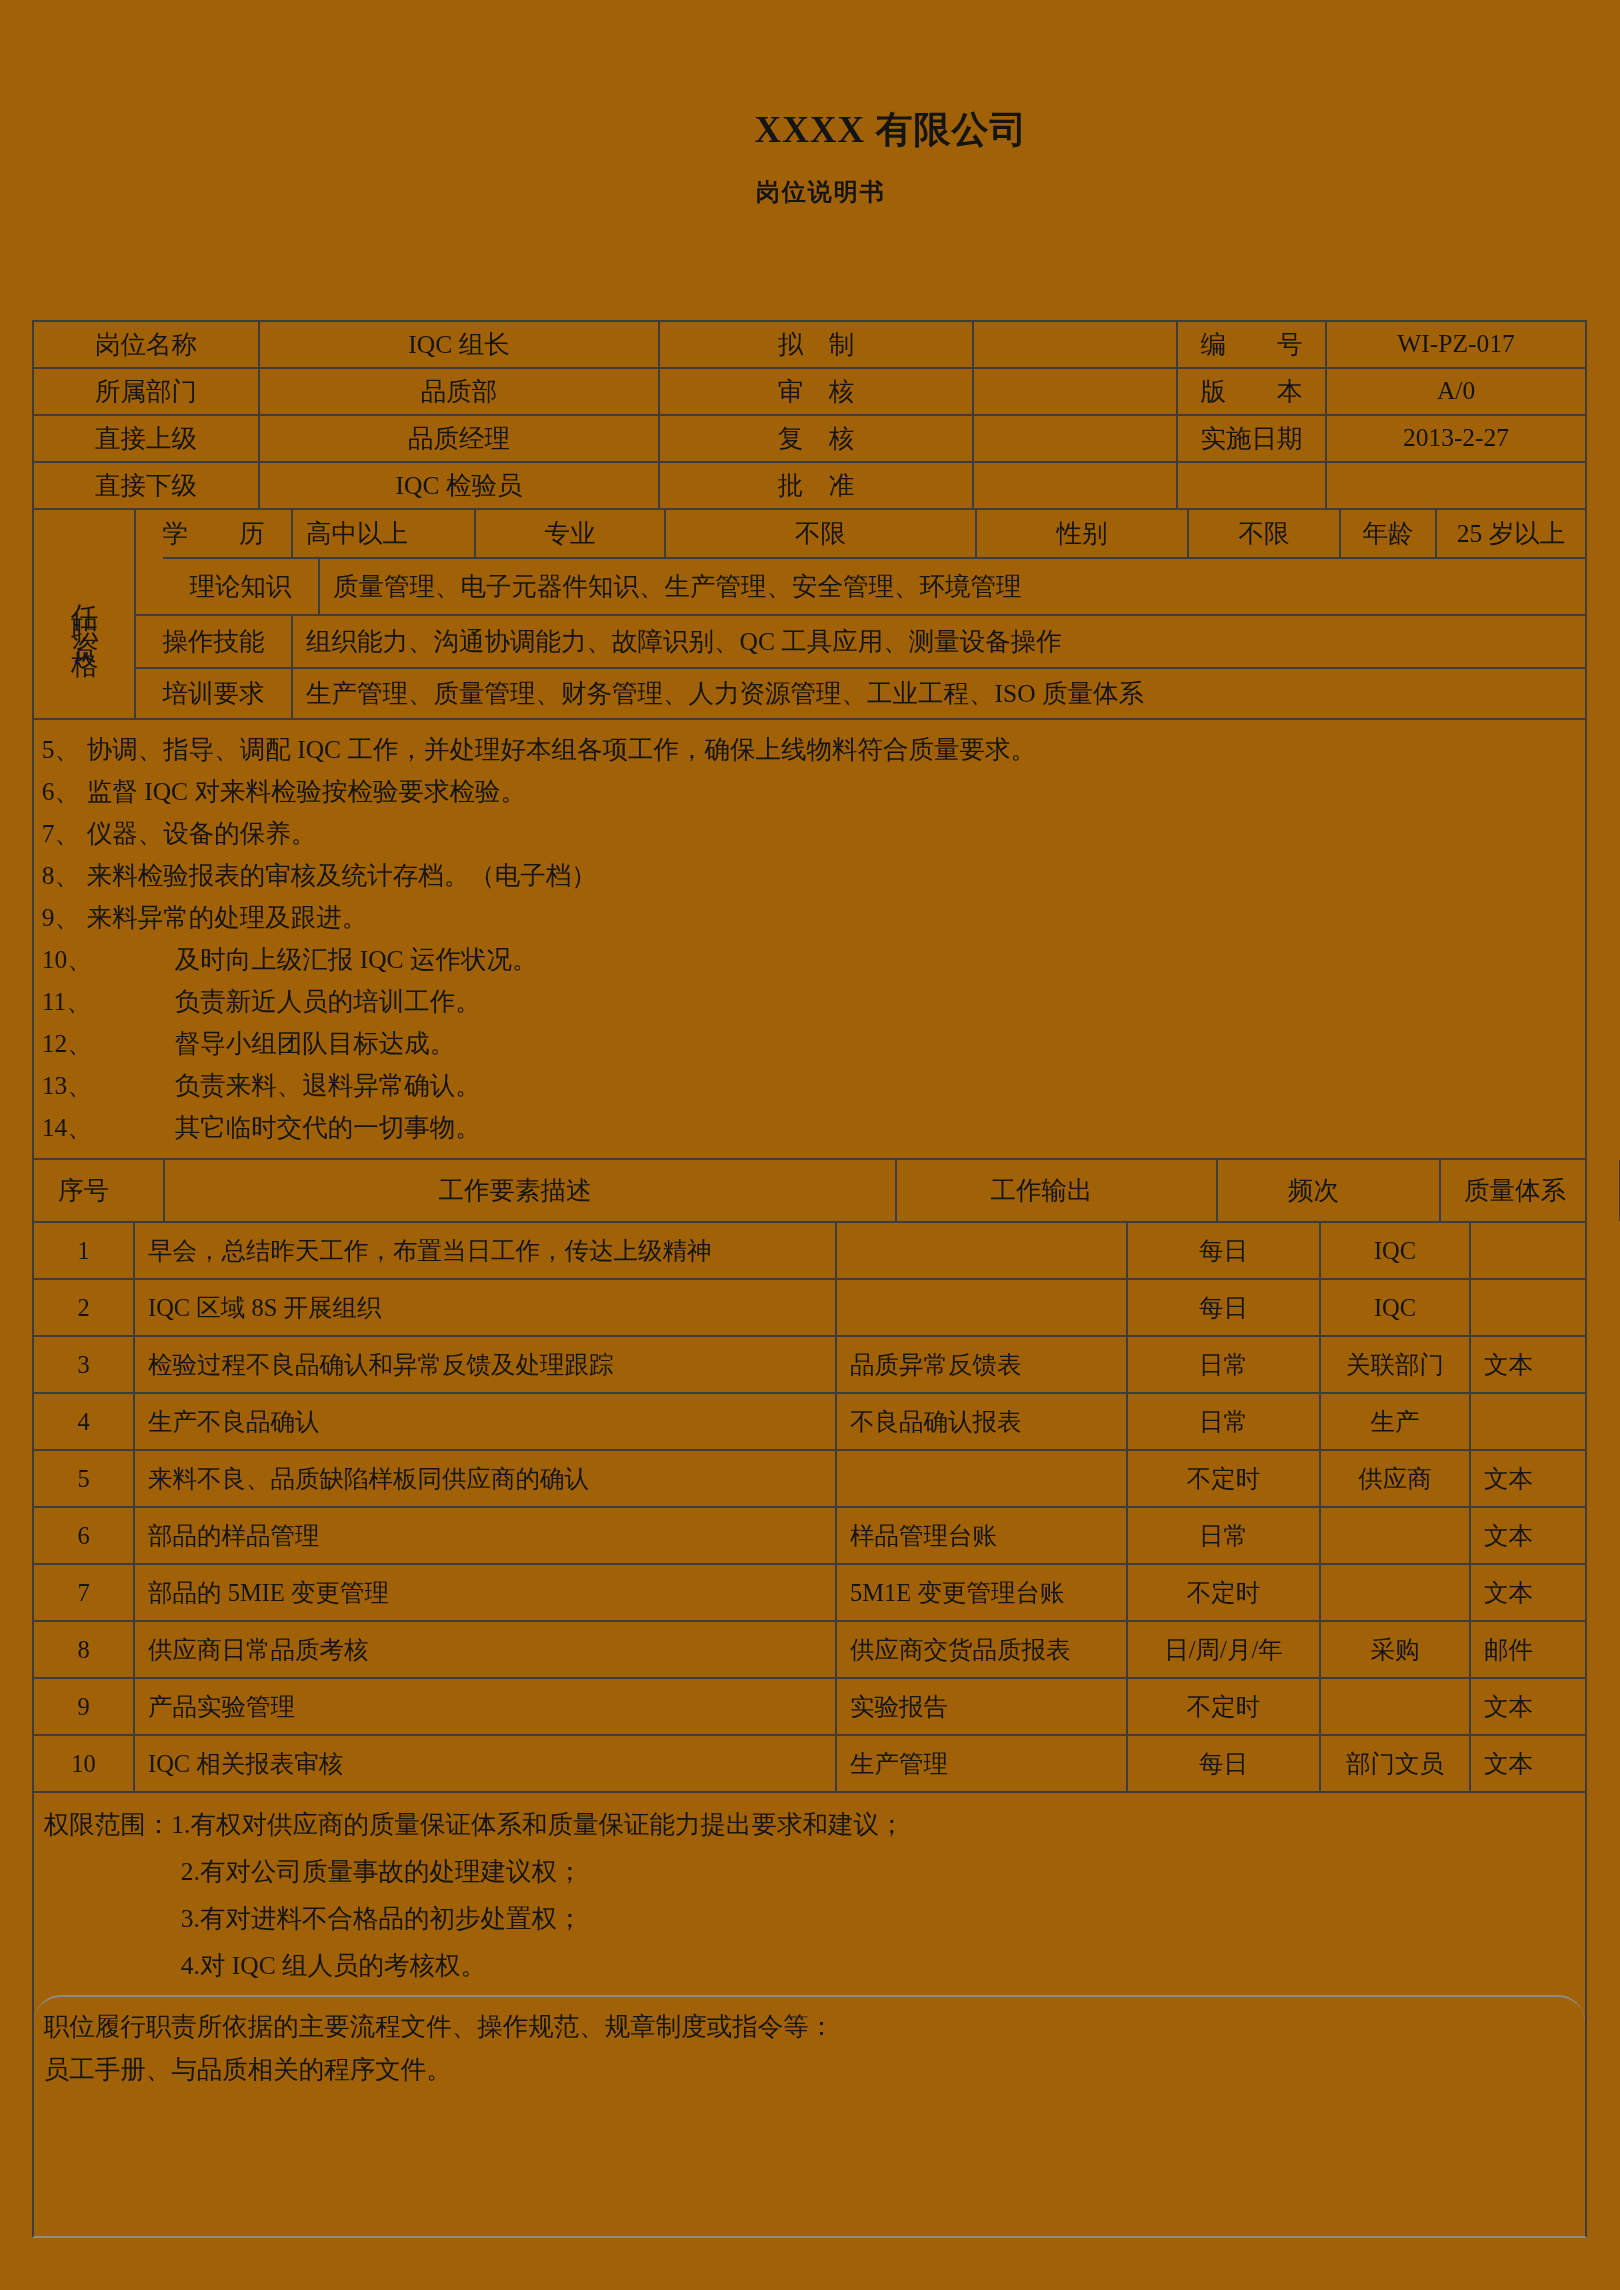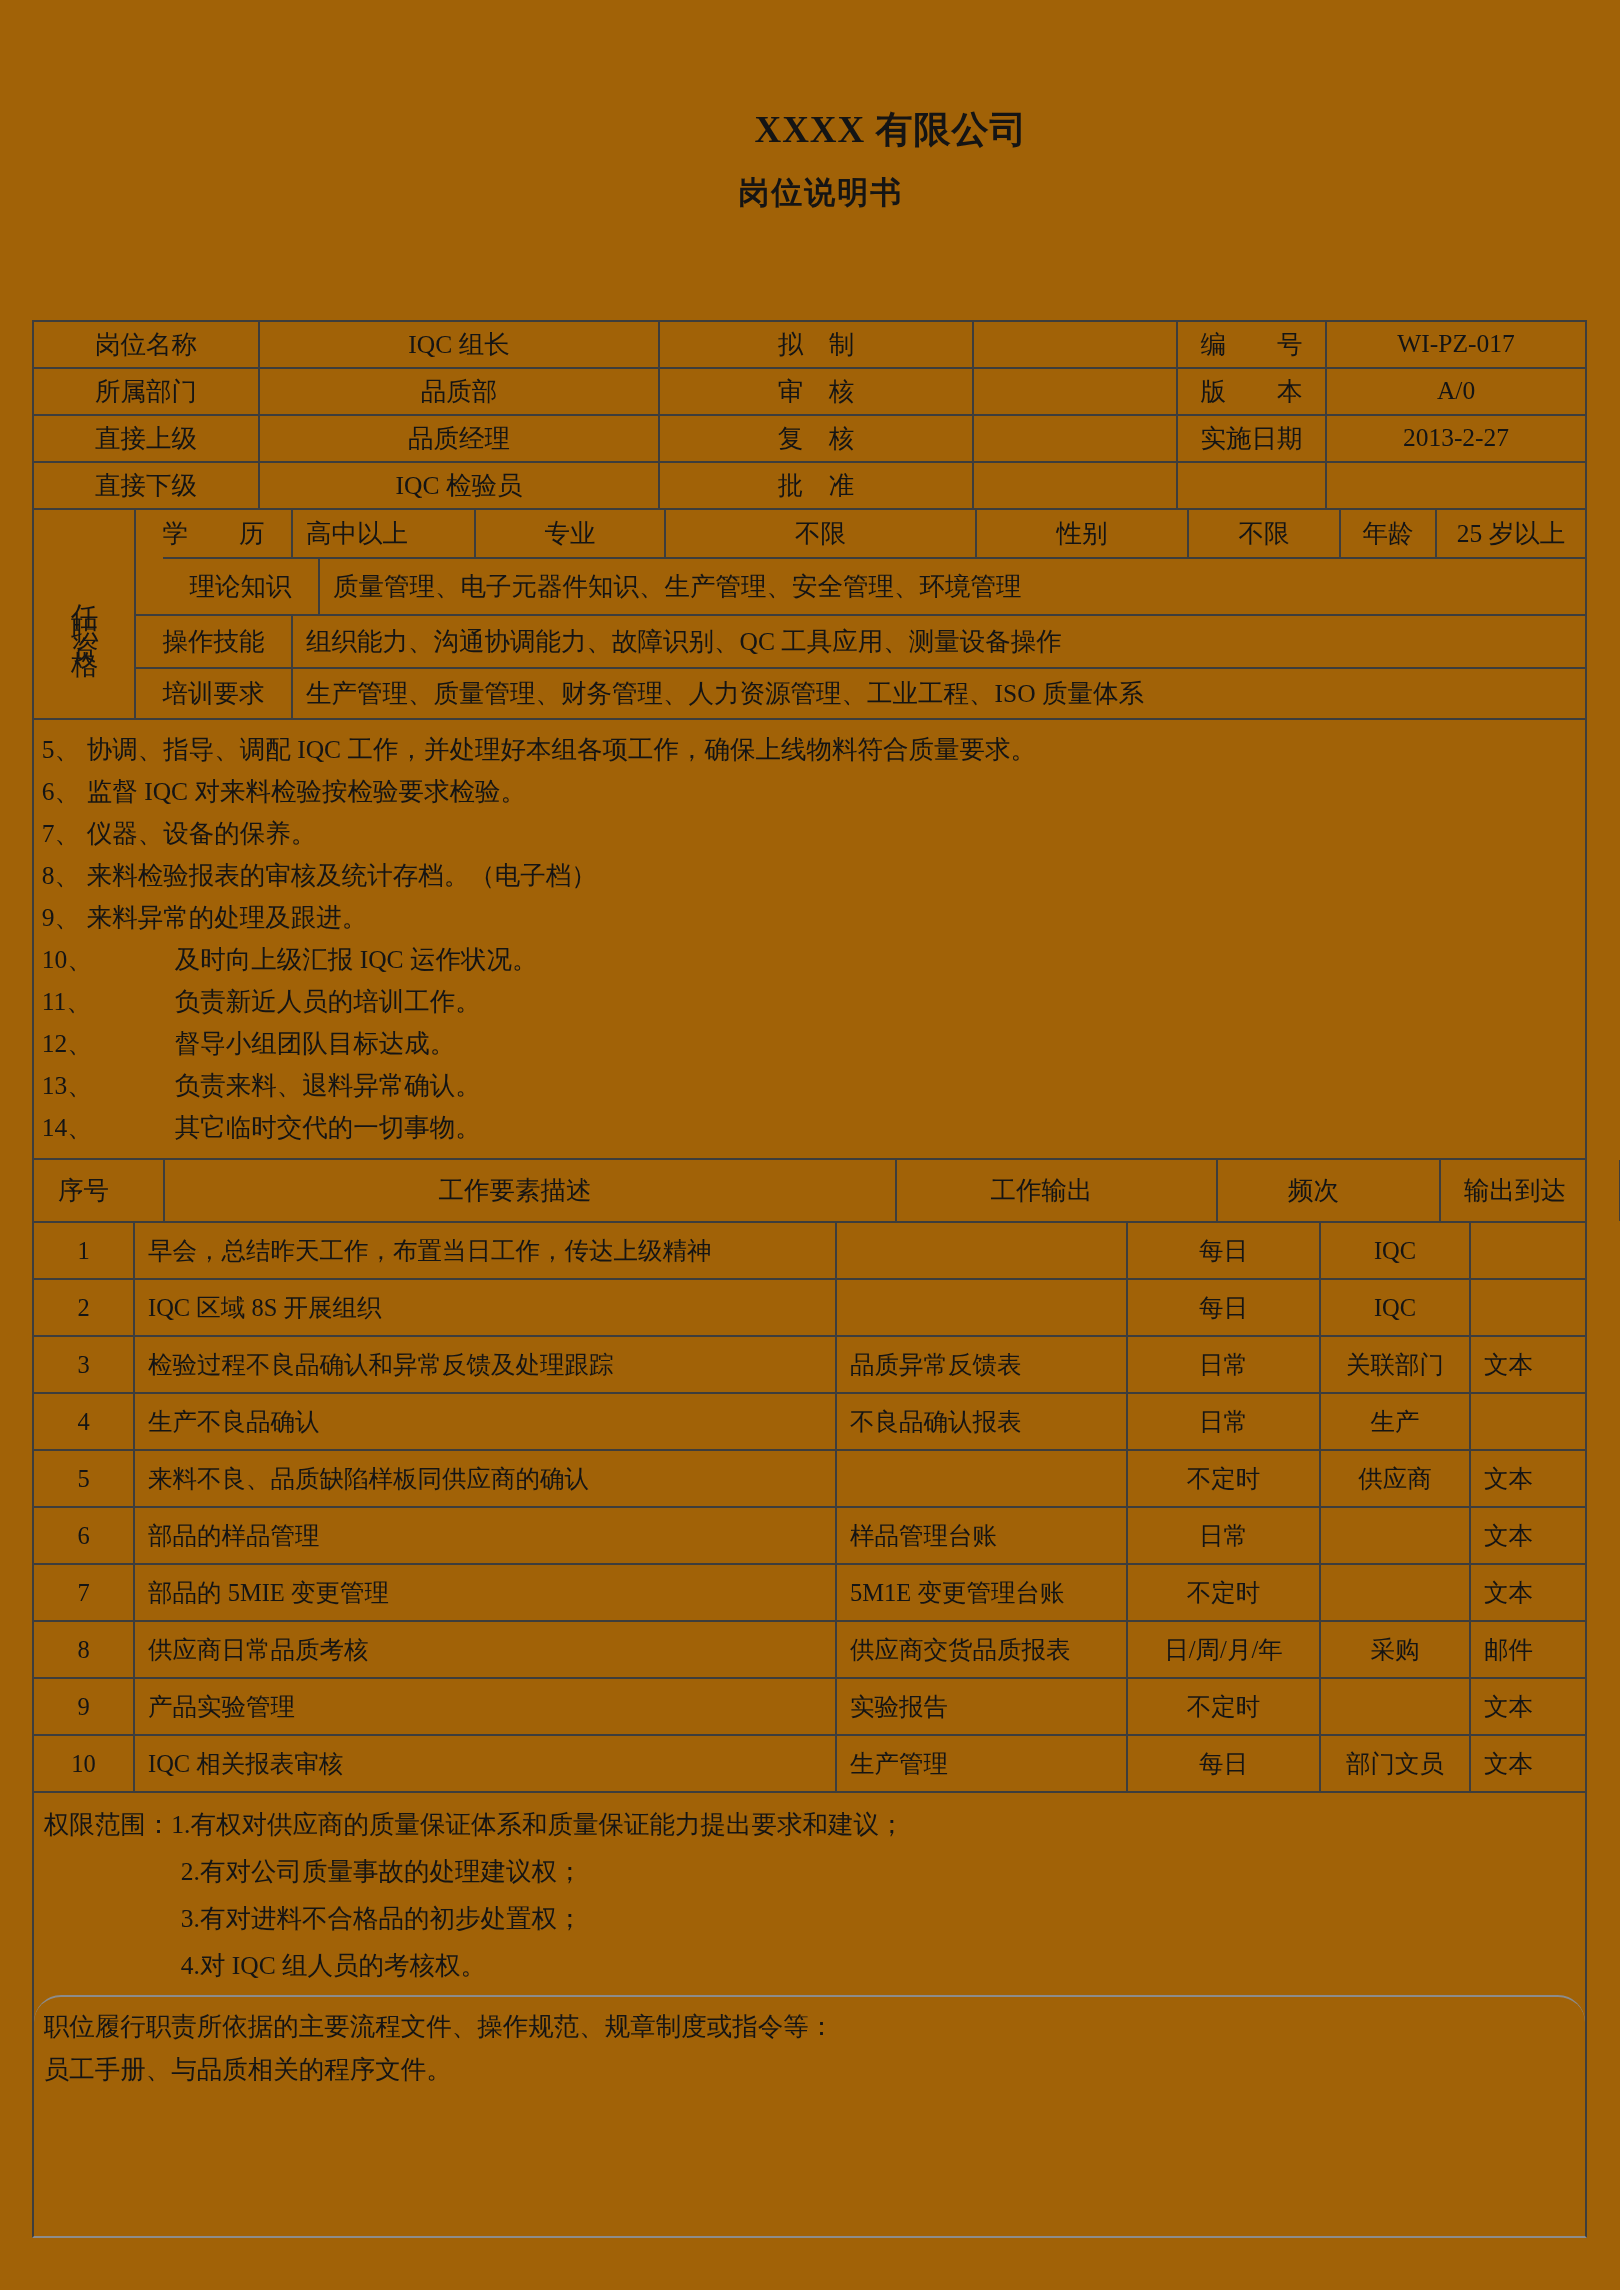--- a/index.html
+++ b/index.html
@@ -7,21 +7,21 @@
     width:1620px; height:2291px; background:#a16207; overflow:hidden;
     font-family:"Liberation Serif","DejaVu Serif",serif; color:#141414;
     position:relative;
   }
   .doc-title {
     padding-top:104px; padding-left:162px; text-align:center;
     font-size:37px; font-weight:bold; letter-spacing:1px; height:51px; line-height:51px;
   }
   .doc-subtitle {
     margin-top:15.7px; padding-left:21.6px; text-align:center;
-    font-size:31px; font-weight:600; letter-spacing:2px; height:43px; line-height:43px;
+    font-size:24px; font-weight:600; letter-spacing:2px; height:43px; line-height:43px;
   }
   .doc {
     width:1555px; margin:106px 0 0 32px; box-sizing:border-box;
     border:2px solid #3d3d3d; border-bottom:2.9px solid #8c8c8c;
     font-size:25.5px;
   }
   .sec { border-top:2px solid #3d3d3d; }
   .sec:first-child { border-top:none; }
   .row { display:grid; }
   .row + .row { border-top:2px solid #3d3d3d; }
@@ -186,21 +186,21 @@
           <span>其它临时交代的一切事物。</span>
         </div>
     </div>
 
     <div class="sec t2">
       <div class="row head">
         <div class="c">序号</div>
         <div class="c">工作要素描述</div>
         <div class="c">工作输出</div>
         <div class="c">频次</div>
-        <div class="c">输出到达</div>
+        <div class="c">质量体系</div>
         <div class="c">输出形式</div>
       </div>
       <div class="row">
         <div class="c">1</div>
         <div class="c left">早会，总结昨天工作，布置当日工作，传达上级精神</div>
         <div class="c left"></div>
         <div class="c">每日</div>
         <div class="c">IQC</div>
         <div class="c left"></div>
       </div>

